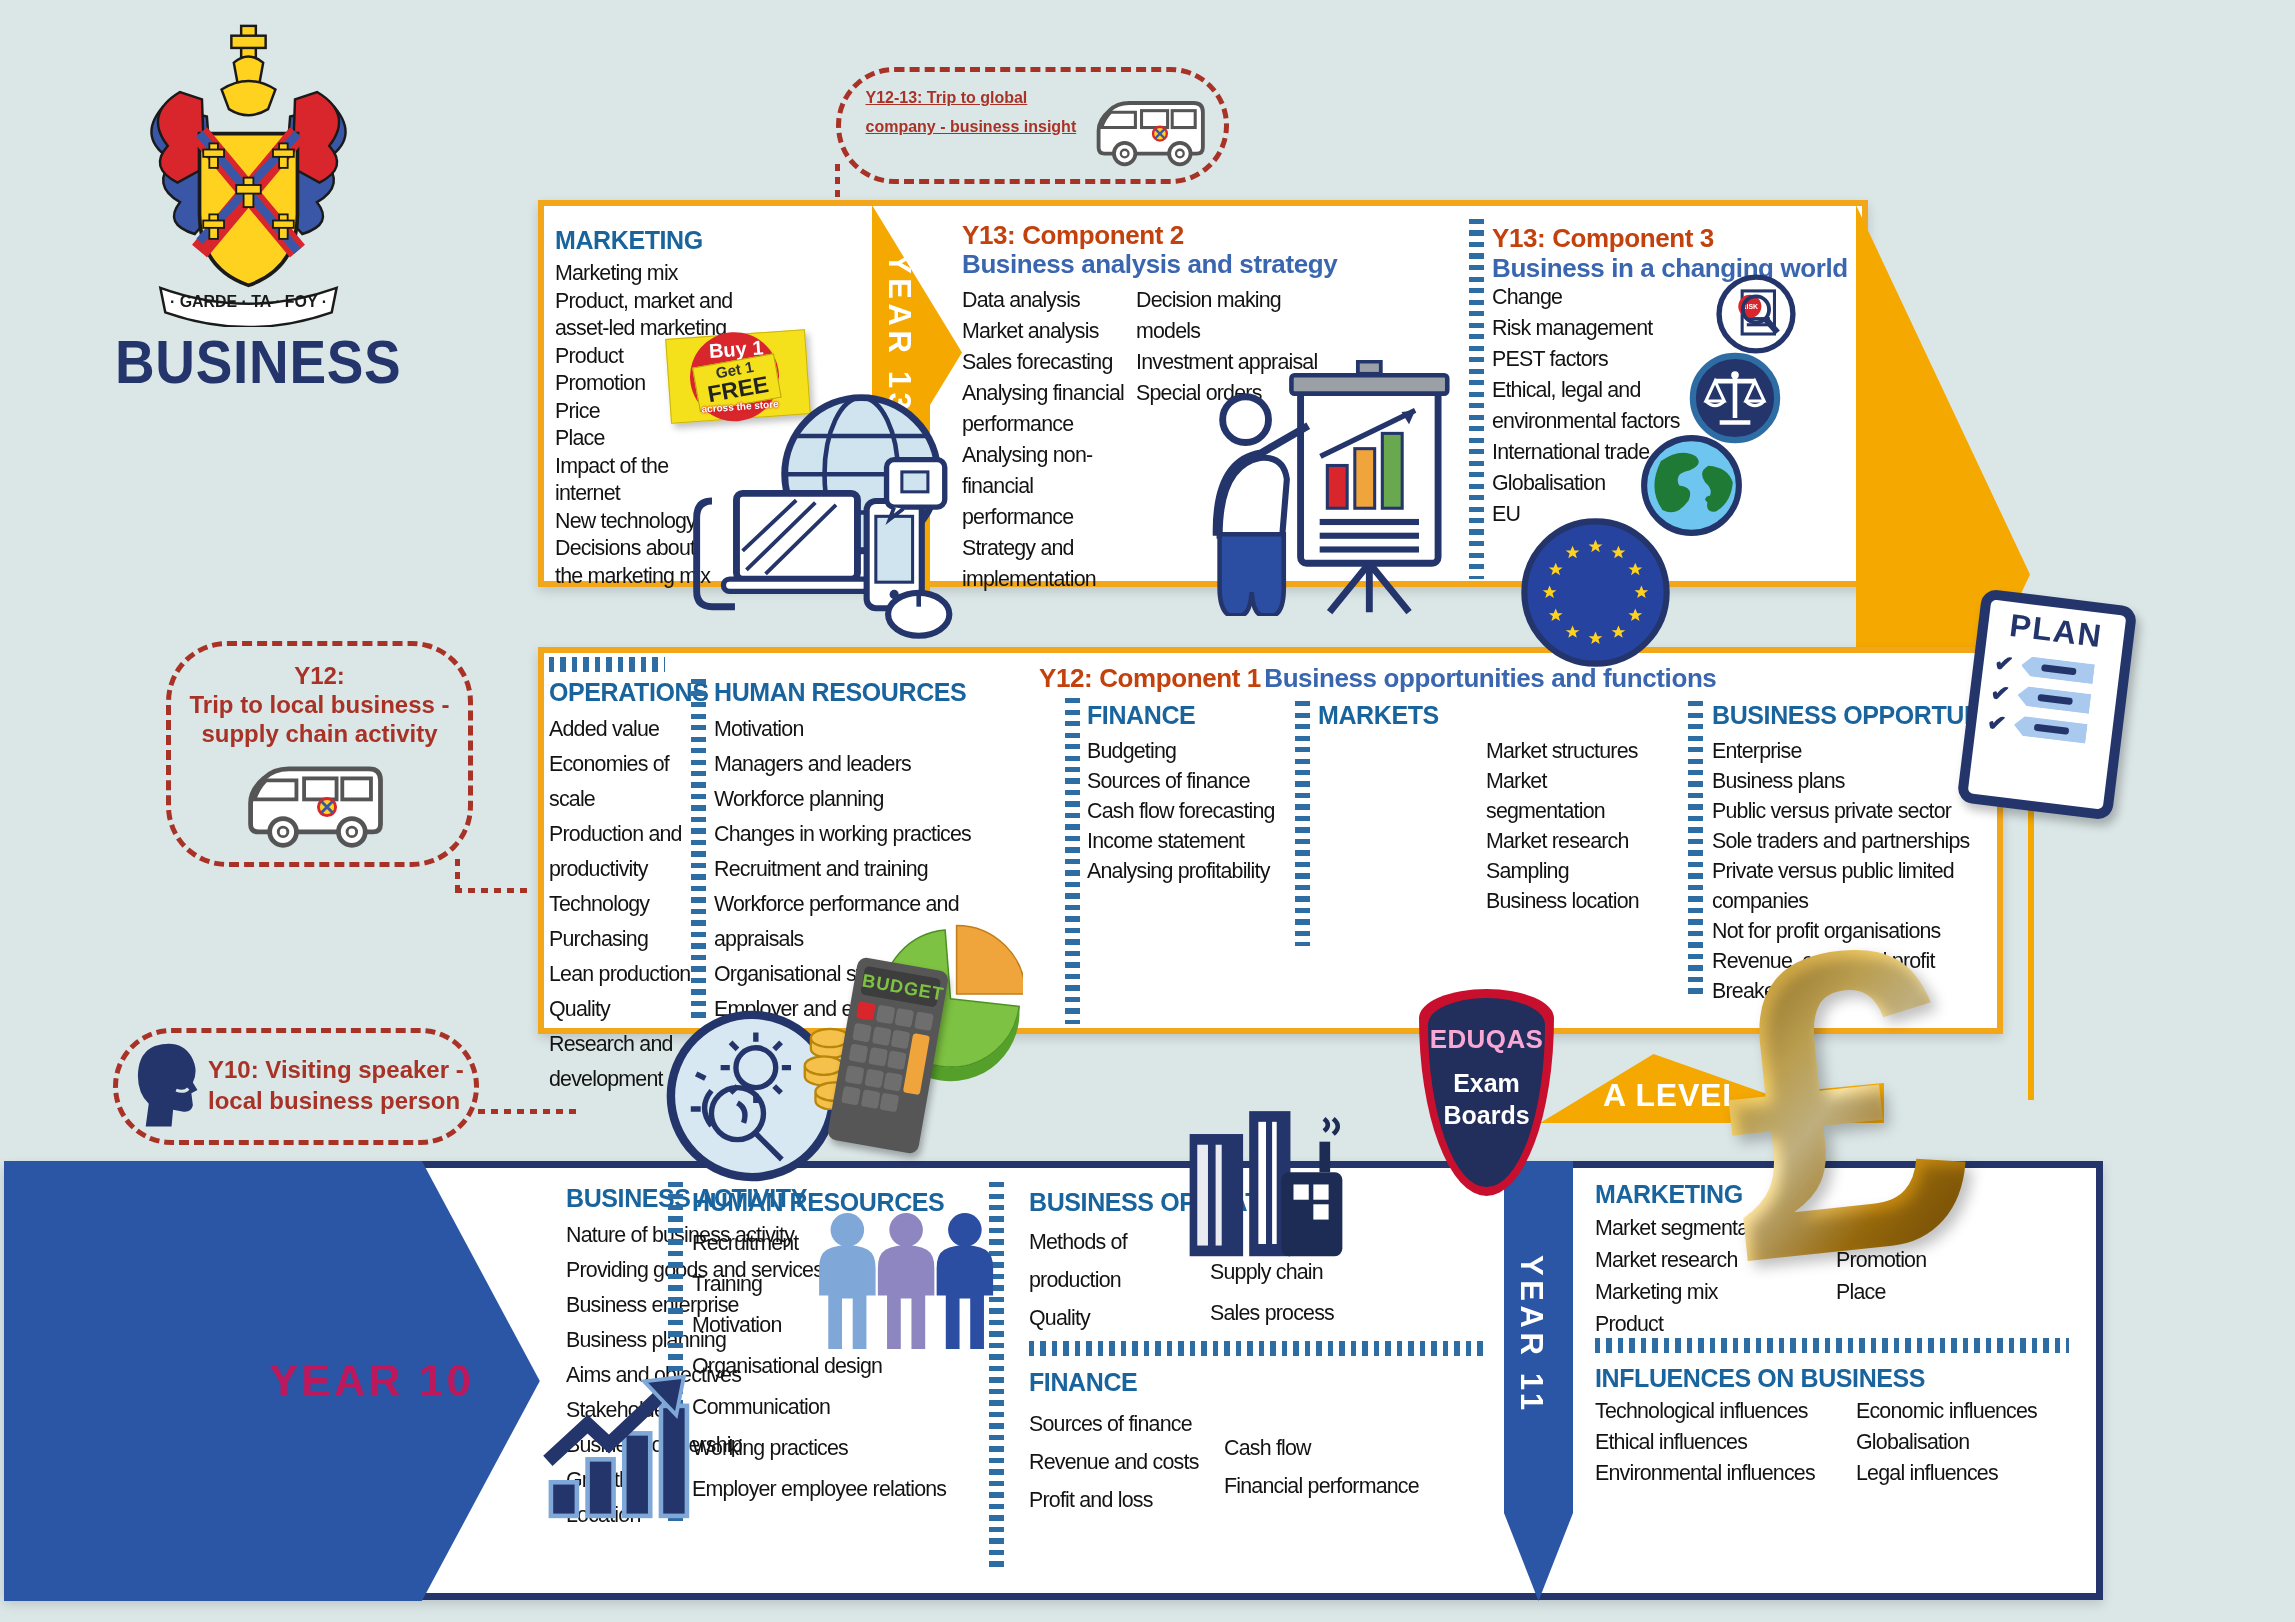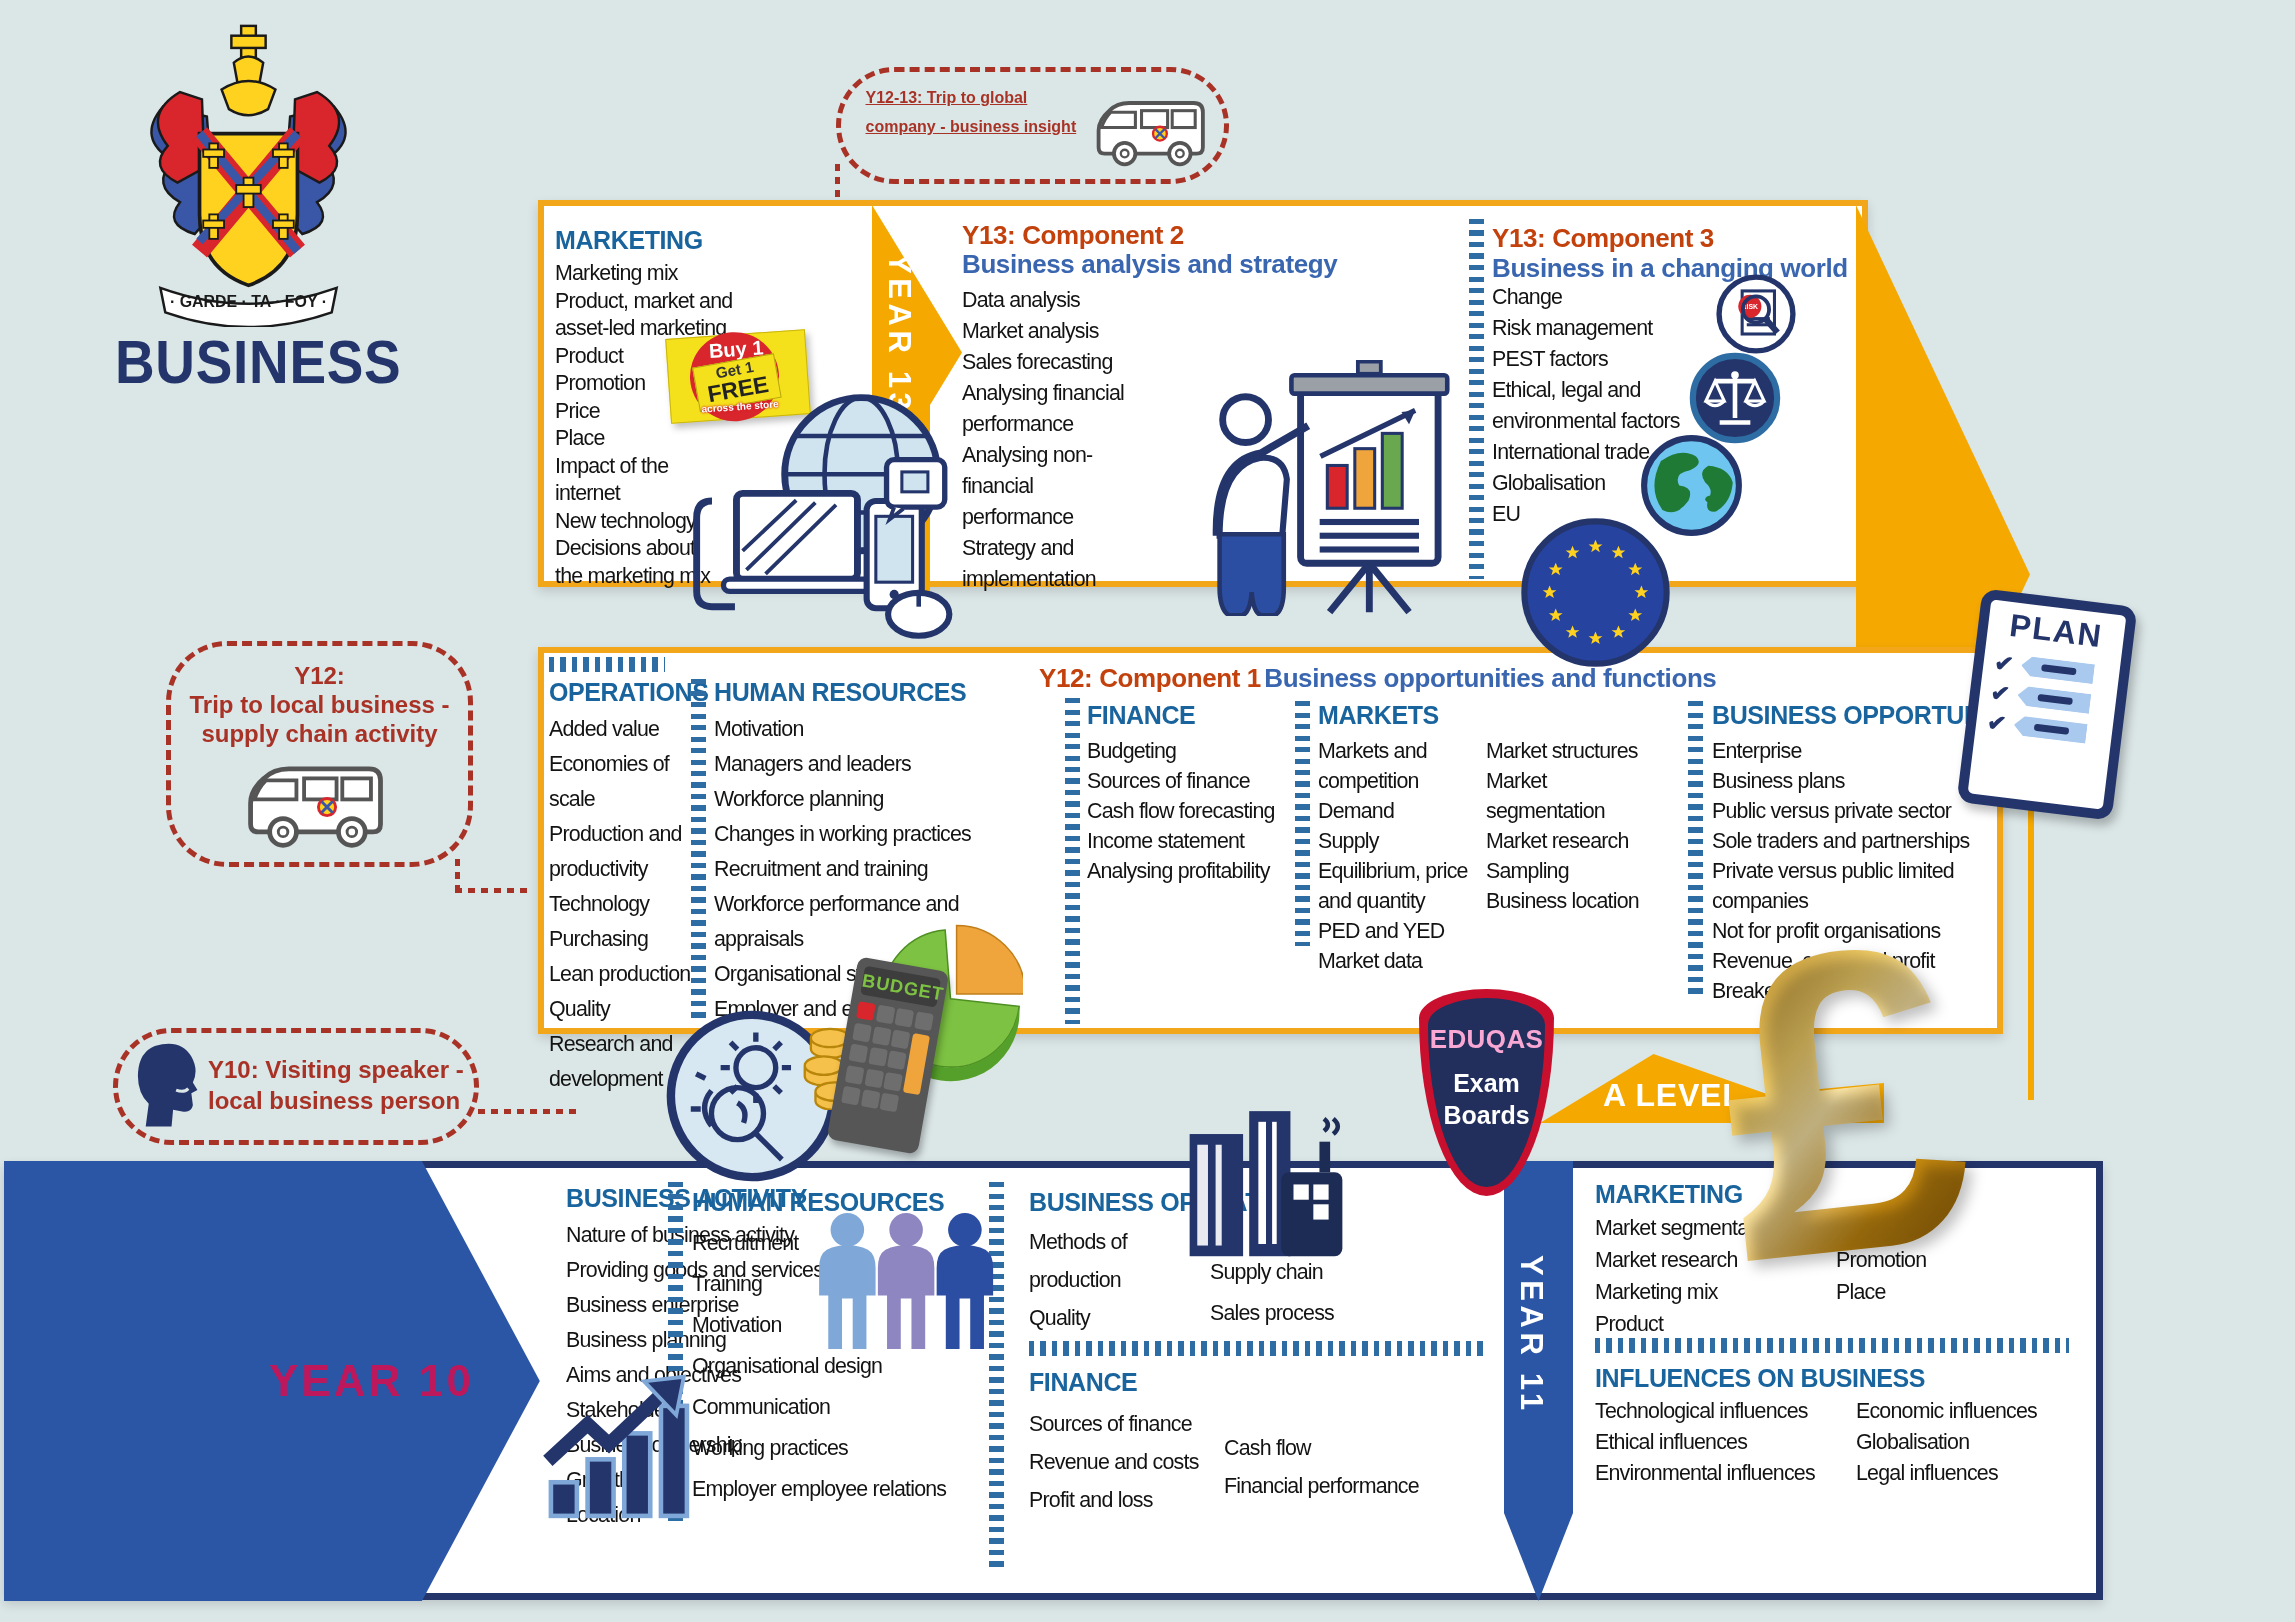--- a/index.html
+++ b/index.html
@@ -125,20 +125,25 @@
       <div class="li">Data analysis</div>
       <div class="li">Market analysis</div>
       <div class="li">Sales forecasting</div>
       <div class="li">Analysing financial
 performance</div>
       <div class="li">Analysing non-financial
 performance</div>
       <div class="li">Strategy and
 implementation</div>
     </div>
+  <div class="abs list lh40" style="left:1136px;top:285px;width:195px;">
+      <div class="li">Decision making models</div>
+      <div class="li">Investment appraisal</div>
+      <div class="li">Special orders</div>
+    </div>
 
   <svg class="abs" style="left:1186px;top:360px;z-index:4;" width="275" height="256" viewBox="0 0 360 335">
     <rect x="150" y="34" width="180" height="232" rx="8" fill="#fff" stroke="#24356B" stroke-width="9"></rect>
     <rect x="138" y="20" width="204" height="24" rx="4" fill="#9aa0a6" stroke="#24356B" stroke-width="6"></rect>
     <rect x="225" y="2" width="30" height="16" fill="#9aa0a6" stroke="#24356B" stroke-width="5"></rect>
     <rect x="185" y="138" width="26" height="56" fill="#D8262C" stroke="#24356B" stroke-width="4"></rect>
     <rect x="221" y="116" width="26" height="78" fill="#F0A43C" stroke="#24356B" stroke-width="4"></rect>
     <rect x="257" y="96" width="26" height="98" fill="#69A84F" stroke="#24356B" stroke-width="4"></rect>
     <path d="M176,126 L300,66" stroke="#24356B" stroke-width="7" fill="none"></path>
     <path d="M300,66 l-18,2 l10,16 Z" fill="#24356B"></path>
@@ -274,30 +279,20 @@
   <div class="abs list lh39" style="left:1087px;top:736px;width:203px;">
       <div class="li">Budgeting</div>
       <div class="li">Sources of finance</div>
       <div class="li">Cash flow forecasting</div>
       <div class="li">Income statement</div>
       <div class="li">Analysing profitability</div>
     </div>
   <div class="vsep" style="left:1295px;top:701px;height:245px;"></div>
 
   <div class="abs hdr" style="left:1318px;top:701px;">MARKETS</div>
-  <div class="abs list lh39" style="left:1318px;top:736px;width:165px;">
-      <div class="li">Markets and
-competition</div>
-      <div class="li">Demand</div>
-      <div class="li">Supply</div>
-      <div class="li">Equilibrium, price
-and quantity</div>
-      <div class="li">PED and YED</div>
-      <div class="li">Market data</div>
-    </div>
   <div class="abs list lh39" style="left:1486px;top:736px;width:184px;">
       <div class="li">Market structures</div>
       <div class="li">Market
 segmentation</div>
       <div class="li">Market research</div>
       <div class="li">Sampling</div>
       <div class="li">Business location</div>
     </div>
   <div class="vsep" style="left:1688px;top:701px;height:298px;"></div>
 

